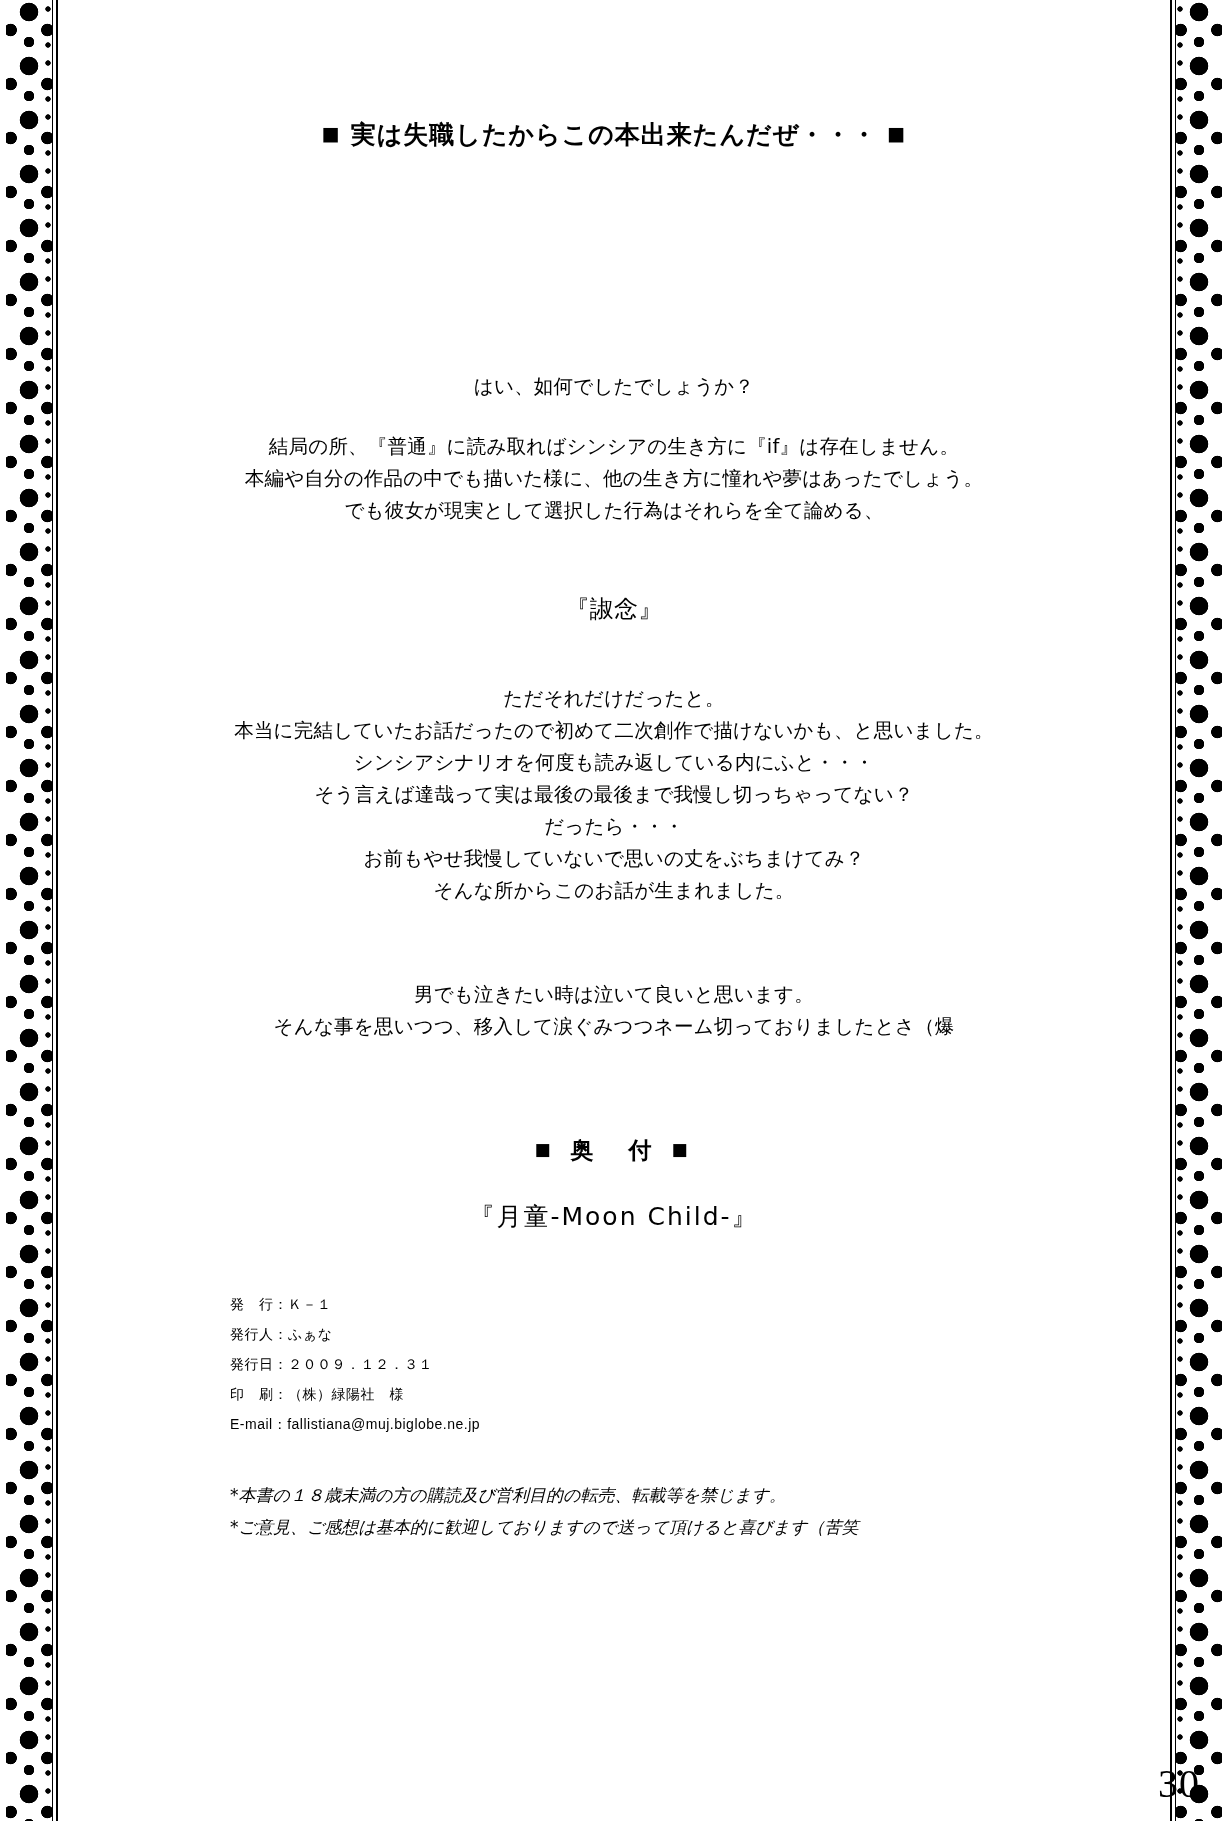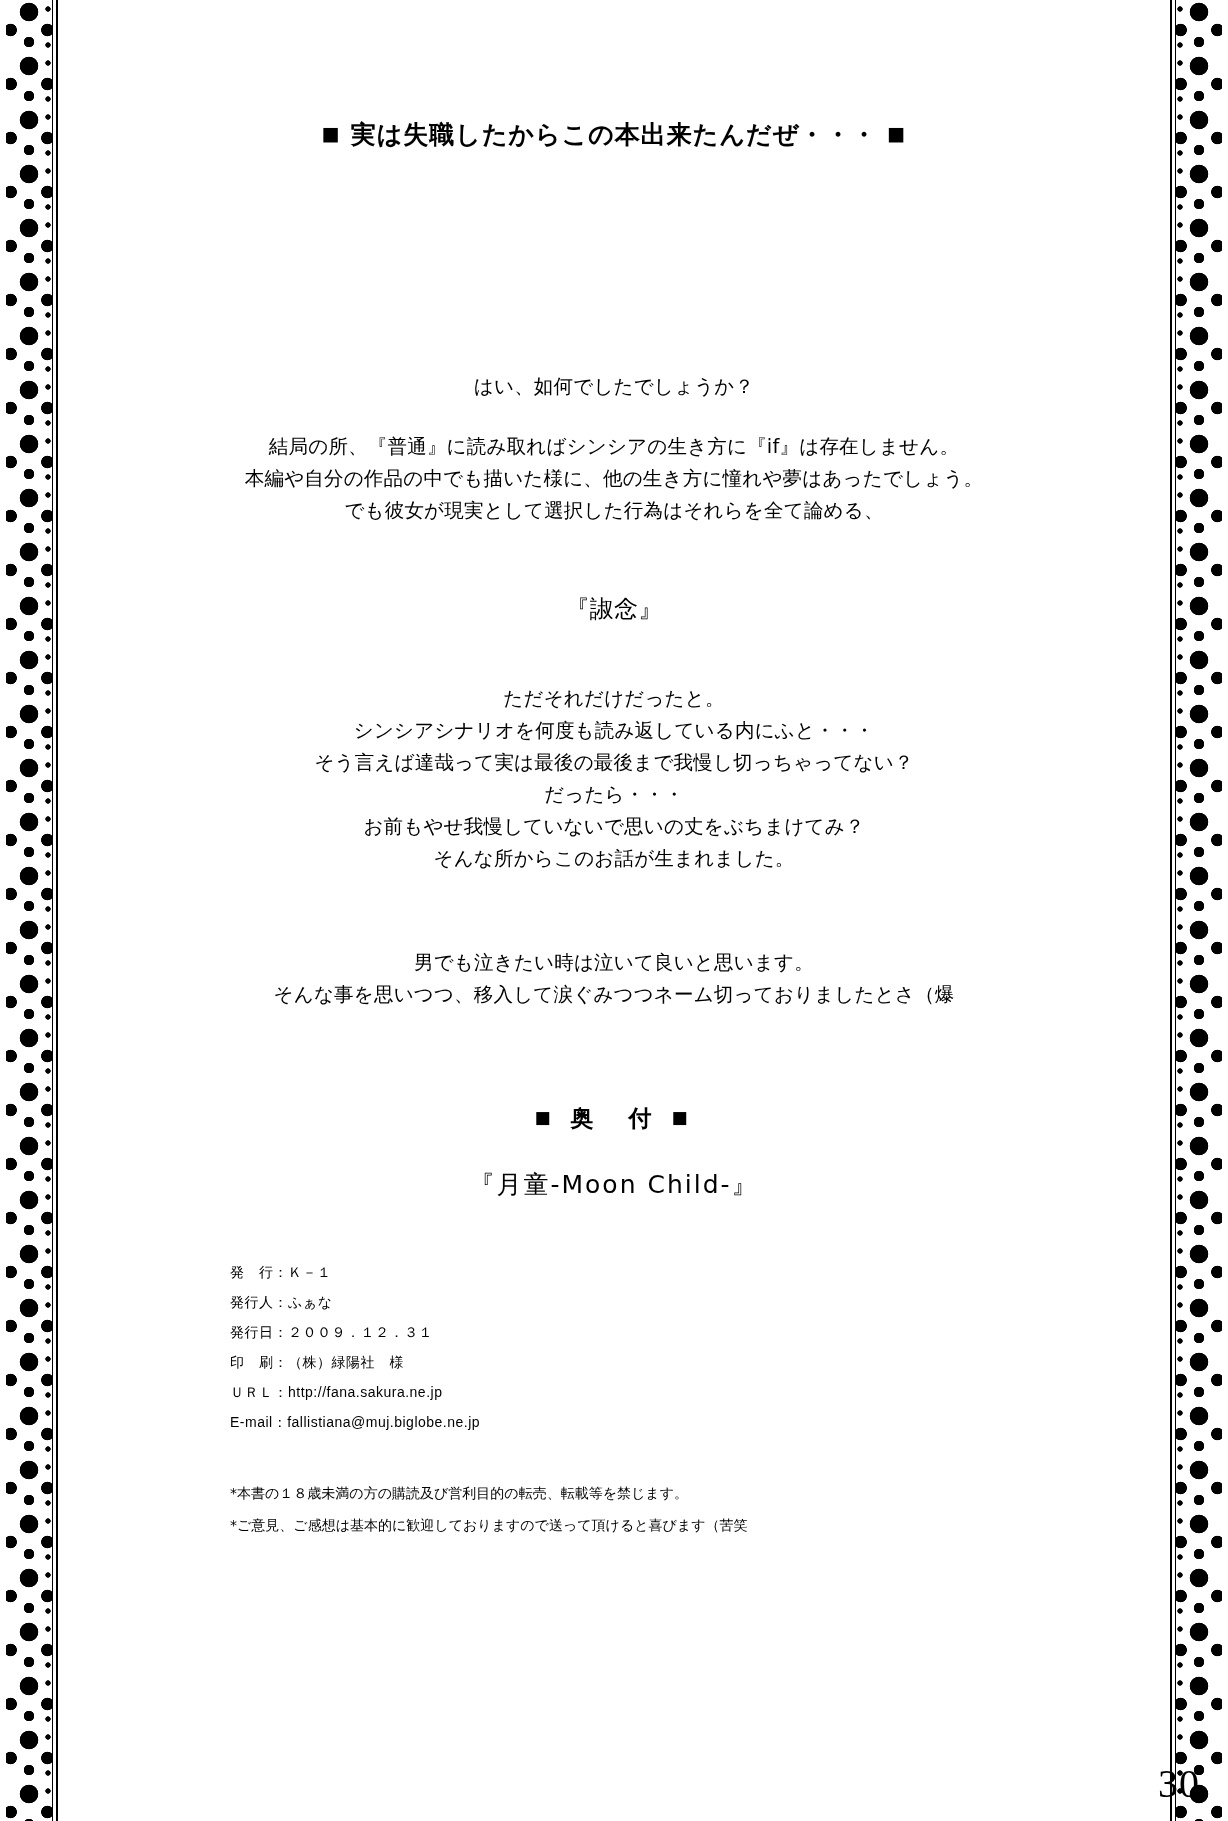--- a/index.html
+++ b/index.html
@@ -153,22 +153,23 @@
     font-size: 14px;
     line-height: 30px;
     letter-spacing: 0.5px;
   }
   .imprint .row { white-space: pre; }
 
   .notes {
     margin-top: 40px;
     margin-left: 160px;
     font-family: "DejaVu Sans", sans-serif;
-    font-size: 14px;
+    font-size: 17px;
     line-height: 32px;
+    font-style: italic;
   }
 
   .page-number {
     position: absolute;
     right: 28px;
     bottom: 14px;
     font-family: Liberation Serif, serif;
     font-size: 40px;
     letter-spacing: 1px;
   }
@@ -211,20 +212,21 @@
       <div>本編や自分の作品の中でも描いた様に、他の生き方に憧れや夢はあったでしょう。</div>
       <div>でも彼女が現実として選択した行為はそれらを全て論める、</div>
     </div>
 
     <div class="block b3">
       <div>『諔念』</div>
     </div>
 
     <div class="block b4">
       <div>ただそれだけだったと。</div>
+      <div>本当に完結していたお話だったので初めて二次創作で描けないかも、と思いました。</div>
       <div>シンシアシナリオを何度も読み返している内にふと・・・</div>
       <div>そう言えば達哉って実は最後の最後まで我慢し切っちゃってない？</div>
       <div>だったら・・・</div>
       <div>お前もやせ我慢していないで思いの丈をぶちまけてみ？</div>
       <div>そんな所からこのお話が生まれました。</div>
     </div>
 
     <div class="block b5">
       <div>男でも泣きたい時は泣いて良いと思います。</div>
       <div>そんな事を思いつつ、移入して涙ぐみつつネーム切っておりましたとさ（爆</div>
@@ -238,21 +240,20 @@
 
     <div class="work-title">
       <span>『月童-Moon Child-』</span>
     </div>
 
     <div class="imprint">
       <div class="row"><span>発　行：</span><span>Ｋ－１</span></div>
       <div class="row"><span>発行人：</span><span>ふぁな</span></div>
       <div class="row"><span>発行日：</span><span>２００９．１２．３１</span></div>
       <div class="row"><span>印　刷：</span><span>（株）緑陽社　様</span></div>
-      <div class="row"><span>ＵＲＬ：</span><span>http://fana.sakura.ne.jp</span></div>
       <div class="row"><span>E-mail：</span><span>fallistiana@muj.biglobe.ne.jp</span></div>
     </div>
 
     <div class="notes">
       <div>*本書の１８歳未満の方の購読及び営利目的の転売、転載等を禁じます。</div>
       <div>*ご意見、ご感想は基本的に歓迎しておりますので送って頂けると喜びます（苦笑</div>
     </div>
 
   </div>
 

